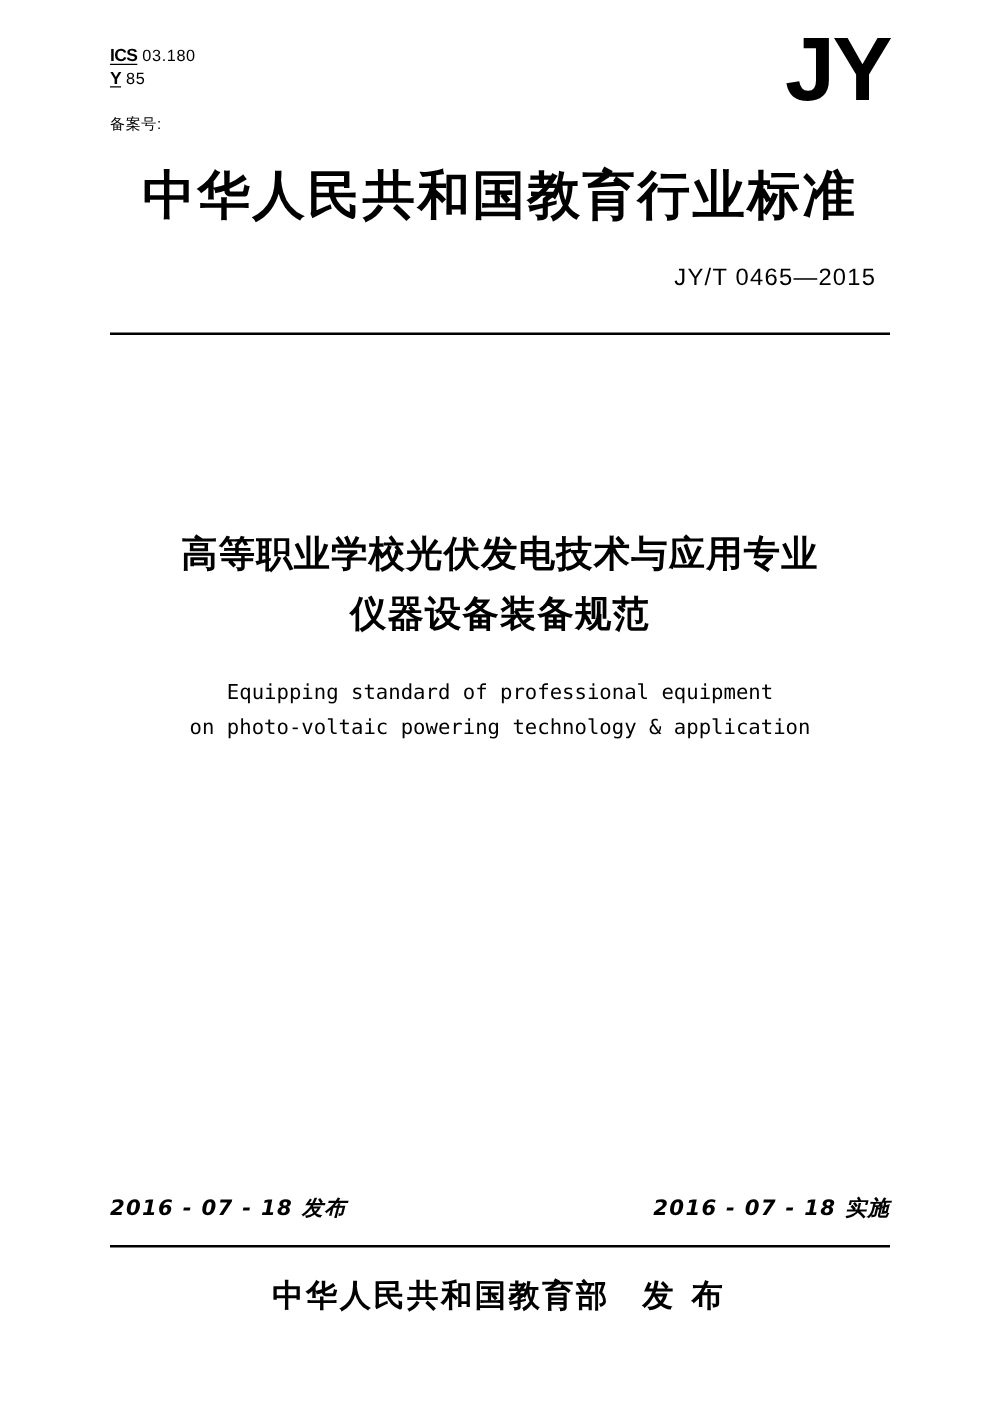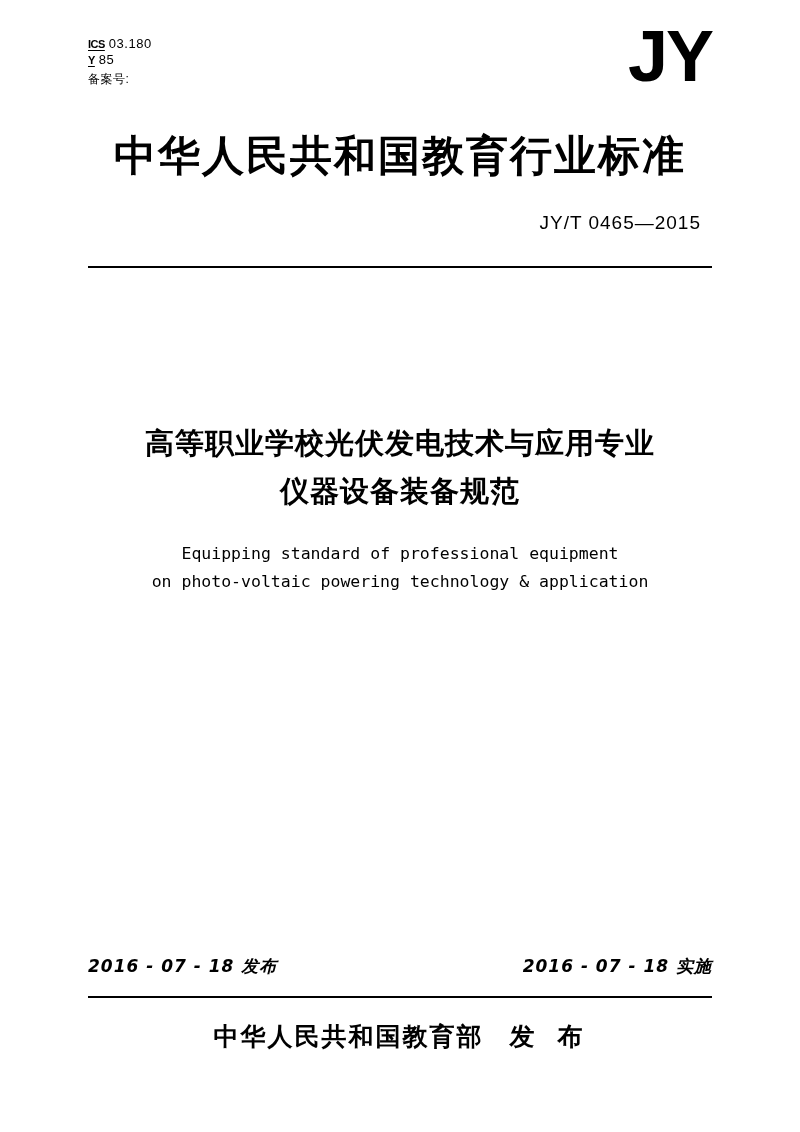--- a/index.html
+++ b/index.html
@@ -29,33 +29,33 @@
     top: 36px;
     line-height: 1.25;
   }
   .meta-row {
     display: flex;
     align-items: baseline;
     white-space: nowrap;
   }
   .meta-key {
     font-weight: bold;
-    font-size: 11px;
+    font-size: 14px;
     letter-spacing: -0.5px;
     text-decoration: underline;
     text-underline-offset: 2px;
   }
   .meta-val {
     font-size: 13px;
     margin-left: 4px;
     letter-spacing: 0.5px;
   }
   .meta-file {
     font-size: 12px;
-    margin-top: 3px;
+    margin-top: 21px;
     letter-spacing: 0.5px;
   }
   
   .logo {
     position: absolute;
     right: 88px;
     top: 20px;
     font-family: "Liberation Sans", sans-serif;
     font-weight: bold;
     font-size: 72px;
@@ -132,21 +132,21 @@
     right: 88px;
     top: 996px;
     border-top: 2px solid #000;
   }
   .issuer {
     position: absolute;
     left: 0;
     right: 0;
     top: 1020px;
     text-align: center;
-    font-family: Liberation Mono, monospace;
+    font-family: Liberation Serif, serif;
     font-weight: bold;
     font-size: 25px;
     letter-spacing: 2px;
   }
   .issuer .verb {
     margin-left: 26px;
     letter-spacing: 4px;
   }
 </style>
 </head>

